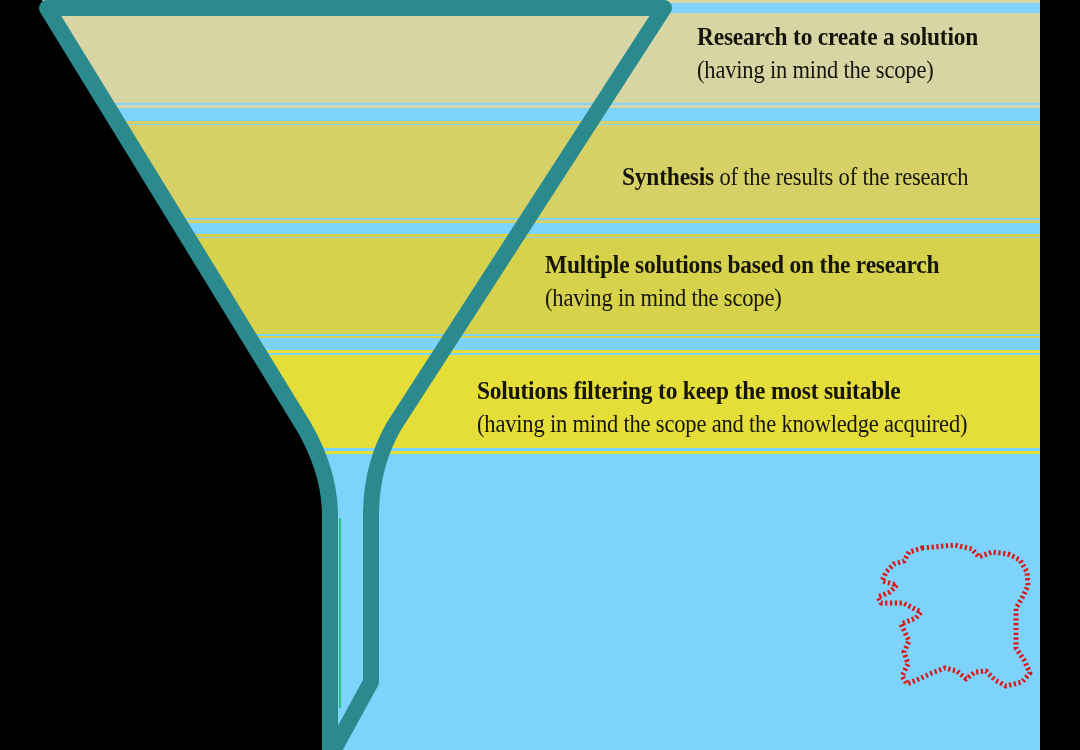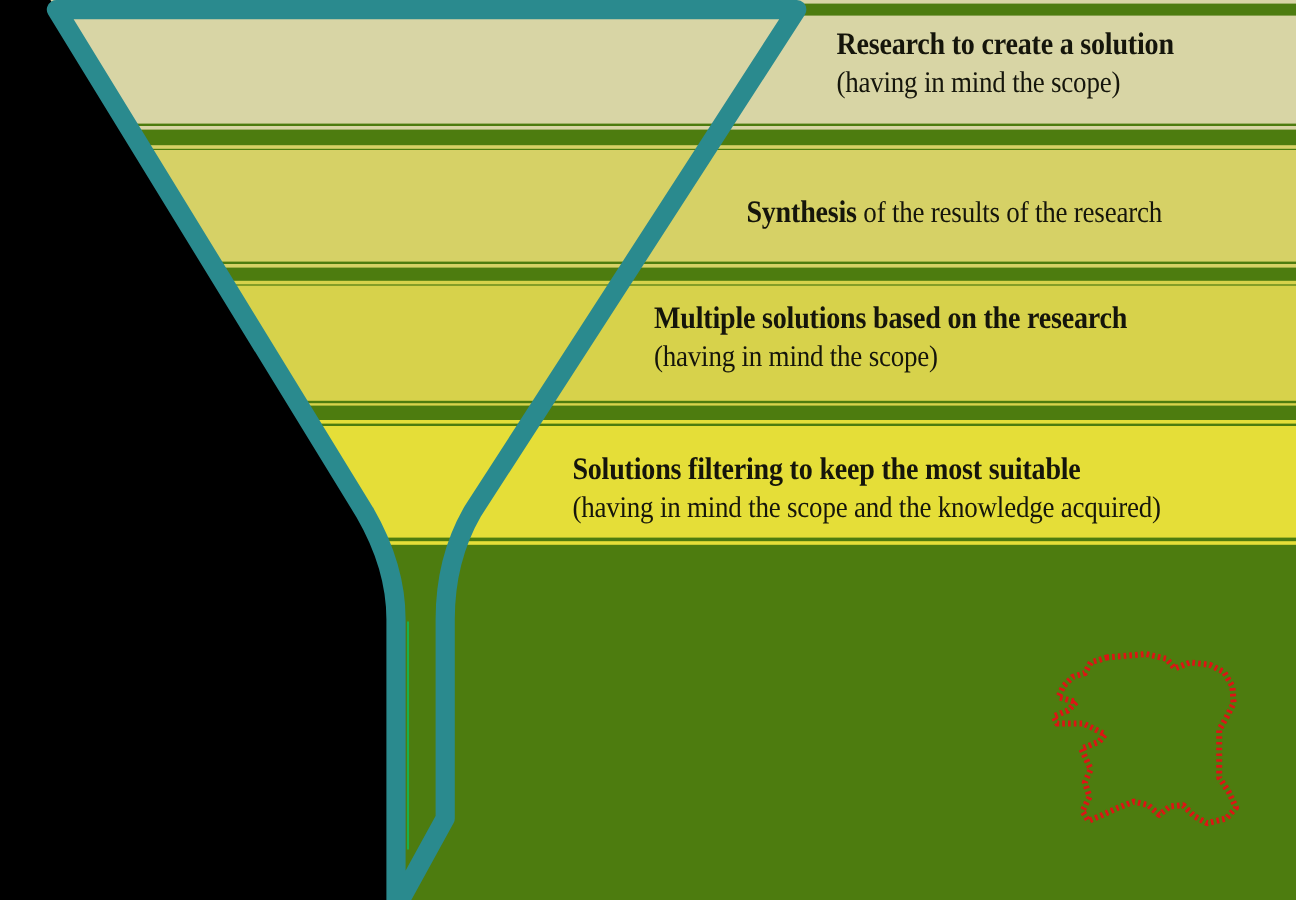--- a/index.html
+++ b/index.html
@@ -1,22 +1,23 @@
 <!DOCTYPE html>
 <html><head>
 <meta charset="utf-8">
 <style>
   html, body { margin: 0; padding: 0; background: #000; }
   #stage {
     position: relative;
-    width: 1080px;
+    width: 996px;
     height: 750px;
-    background: #4d7c0f;
+    background: #7dd3fc;
     overflow: hidden;
     font-family: "Liberation Serif", "DejaVu Serif", serif;
+    padding-left: 44px;
   }
   #funnel-svg { position: absolute; left: 0; top: 0; }
   .stage-label {
     position: absolute;
     color: #15150b;
     font-size: 25px;
     line-height: 33px;
     transform: scaleX(0.9);
     transform-origin: left top;
     white-space: nowrap;

